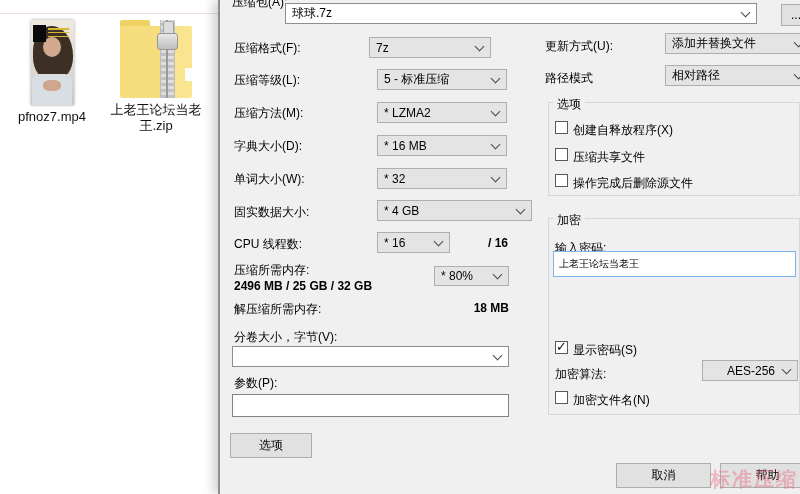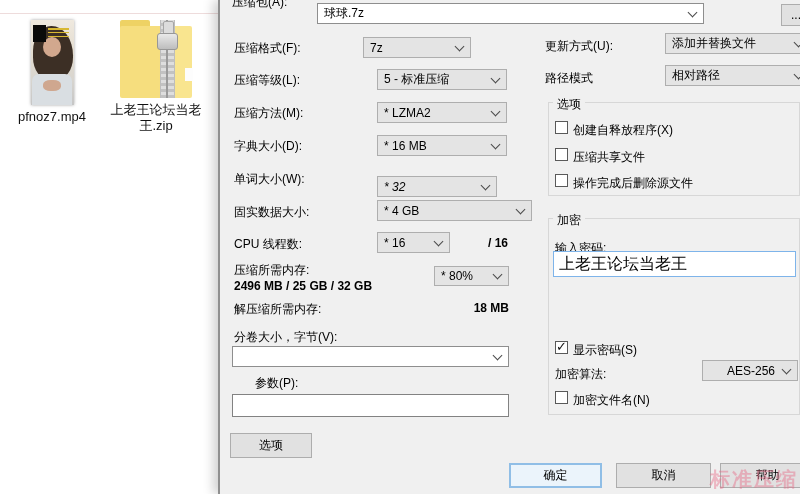--- a/index.html
+++ b/index.html
@@ -40,21 +40,21 @@
   .dialog{position:absolute;left:218px;top:0;width:582px;height:494px;background:#f0f0f0;
           border-left:2px solid #8f8f8f;box-shadow:-5px 0 10px rgba(0,0,0,.18);overflow:hidden;}
   .lbl{position:absolute;white-space:nowrap;font-size:12px;color:#000;}
   .val{font-weight:600;}
   .dd{position:absolute;height:21px;background:#e4e4e4;border:1px solid #aeaeae;box-sizing:border-box;
       display:flex;align-items:center;padding:0 20px 0 6px;white-space:nowrap;overflow:hidden;}
   .dd.white{background:#fff;border-color:#8e8e8e;}
   .chev{position:absolute;right:7px;top:50%;width:6px;height:6px;margin-top:-5px;
         border-right:1.4px solid #4a4a4a;border-bottom:1.4px solid #4a4a4a;transform:rotate(45deg);}
   .tbox{position:absolute;box-sizing:border-box;background:#fff;border:1px solid #828282;
-        font-family:inherit;font-size:16px;padding:8px 5px;outline:none;}
+        font-family:inherit;font-size:10px;padding:8px 5px;outline:none;}
   .btn{position:absolute;box-sizing:border-box;background:#e1e1e1;border:1px solid #adadad;
        display:flex;align-items:center;justify-content:center;font-size:12px;cursor:default;}
   .btn.primary{background:#ebf4fb;border:2px solid #90bee6;}
   .grp{position:absolute;border:1px solid #d7d7d7;box-sizing:border-box;}
   .grp-title{position:absolute;background:#f0f0f0;padding:0 4px;font-size:12px;white-space:nowrap;}
   .cb{position:absolute;width:13px;height:13px;background:#fff;border:1px solid #595959;box-sizing:border-box;}
   .cb.on::after{content:"✓";position:absolute;left:0;top:-3px;font-size:13px;color:#111;font-weight:bold;}
   .cblbl{position:absolute;white-space:nowrap;font-size:12px;}
 
   
@@ -91,28 +91,28 @@
         <div class="zp-pulltop"></div>
         <div class="zp-pull"></div>
       </div>
       <div class="fname"><span>上老王论坛当老</span><br><span>王.zip</span></div>
     </div>
   </div>
 
   <div class="dialog">
 
     <div class="lbl" style="left:12px;top:-6px;">压缩包(A):</div>
-    <div class="dd white" style="left:65px;top:3px;width:387px;margin-left:32px;">
+    <div class="dd white" style="left:65px;top:3px;width:472px;">
       <span>球球.7z</span>
       <span class="chev"></span>
     </div>
     <div class="btn" style="left:561px;top:4px;width:30px;height:22px;">...</div>
 
     <div class="lbl" style="left:14px;top:40px;">压缩格式(F):</div>
-    <div class="dd" style="left:143px;top:37px;width:108px;">
+    <div class="dd" style="left:149px;top:37px;width:122px;">
       <span>7z</span>
         <span class="chev"></span>
     </div>
 
     <div class="lbl" style="left:14px;top:72px;">压缩等级(L):</div>
     <div class="dd" style="left:157px;top:69px;width:130px;">
       <span>5 - 标准压缩</span>
         <span class="chev"></span>
     </div>
 
@@ -122,21 +122,21 @@
         <span class="chev"></span>
     </div>
 
     <div class="lbl" style="left:14px;top:138px;">字典大小(D):</div>
     <div class="dd" style="left:157px;top:135px;width:130px;">
       <span>* 16 MB</span>
         <span class="chev"></span>
     </div>
 
     <div class="lbl" style="left:14px;top:171px;">单词大小(W):</div>
-    <div class="dd" style="left:157px;top:176px;width:120px;font-style:italic;">
+    <div class="dd" style="left:157px;top:168px;width:130px;">
       <span>* 32</span>
         <span class="chev"></span>
     </div>
 
     <div class="lbl" style="left:14px;top:204px;">固实数据大小:</div>
     <div class="dd" style="left:157px;top:200px;width:155px;">
       <span>* 4 GB</span>
         <span class="chev"></span>
     </div>
 
@@ -156,21 +156,21 @@
 
     <div class="lbl" style="left:14px;top:301px;">解压缩所需内存:</div>
     <div class="lbl val" style="left:157px;top:301px;width:132px;text-align:right;">18 MB</div>
 
     <div class="lbl" style="left:14px;top:329px;">分卷大小，字节(V):</div>
     <div class="dd white" style="left:12px;top:346px;width:277px;">
       <span></span>
         <span class="chev"></span>
     </div>
 
-    <div class="lbl" style="left:14px;top:375px;margin-left:21px;">参数(P):</div>
+    <div class="lbl" style="left:14px;top:375px;">参数(P):</div>
     <input class="tbox" style="left: 12px; top: 394px; width: 277px; height: 23px;" value="">
 
     <div class="btn" style="left:10px;top:433px;width:82px;height:25px;">选项</div>
 
     <div class="lbl" style="left:325px;top:38px;">更新方式(U):</div>
     <div class="dd" style="left:445px;top:33px;width:145px;">
       <span>添加并替换文件</span>
         <span class="chev"></span>
     </div>
 
@@ -203,21 +203,20 @@
 
     <div class="lbl" style="left:335px;top:366px;">加密算法:</div>
     <div class="dd" style="left:482px;top:360px;width:96px;padding-left:24px;">
       <span>AES-256</span>
         <span class="chev"></span>
     </div>
 
     <div class="cb" style="left:335px;top:391px;"></div>
     <div class="cblbl" style="left:353px;top:392px;">加密文件名(N)</div>
 
-    <div class="btn primary" style="left:289px;top:463px;width:93px;height:25px;">确定</div>
     <div class="btn" style="left:396px;top:463px;width:95px;height:25px;">取消</div>
     <div class="btn" style="left:500px;top:463px;width:95px;height:25px;">帮助</div>
   </div>
 
   <div class="watermark">
     <div class="wm1">标准压缩</div>
   </div>
 
 </div>
 

